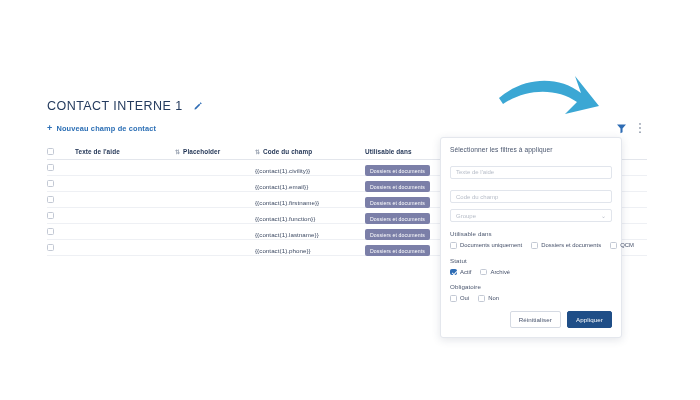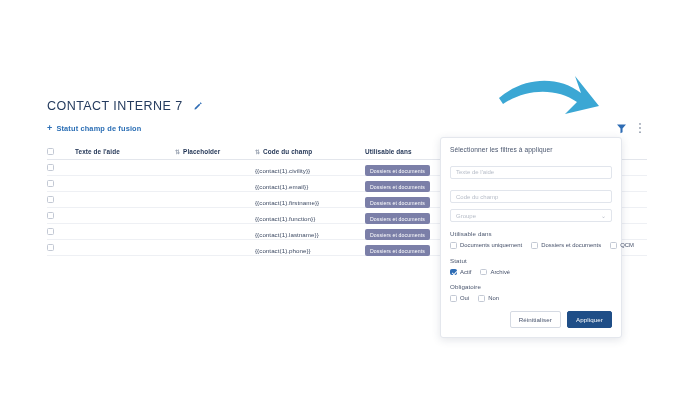--- a/index.html
+++ b/index.html
@@ -132,29 +132,29 @@
   }
   .btn-reset { background: #fff; border: 1px solid #d5dae3; color: #44506a; }
   .btn-apply { background: #1f4e87; border: 1px solid #1f4e87; color: #fff; }
 </style>
 </head>
 <body>
 
 <div id="app">
 
   <div class="title-row">
-    <div class="page-title">CONTACT INTERNE 7</div>
+    <div class="page-title">CONTACT INTERNE 1</div>
     <svg class="pencil-icon" width="11" height="11" viewBox="0 0 16 16">
       <path d="M12.5 1.8l1.7 1.7-1.3 1.3-1.7-1.7 1.3-1.3zM10.4 3.9l1.7 1.7-6.3 6.3-2.2.5.5-2.2 6.3-6.3z" fill="#2e6cb4"></path>
     </svg>
   </div>
 
   <div class="new-field">
     <span class="plus-icon">+</span>
-    <span>Statut champ de fusion</span>
+    <span>Nouveau champ de contact</span>
   </div>
 
   <div class="toolbar">
     <svg class="funnel-icon" width="11" height="11" viewBox="0 0 16 16">
       <path d="M1.5 2h13l-5 6v5.5l-3 1.5V8z" fill="#2e6cb4"></path>
     </svg>
     <svg class="kebab-icon" width="4" height="12" viewBox="0 0 4 16">
       <circle cx="2" cy="2.5" r="1.3" fill="#9aa3b2"></circle>
       <circle cx="2" cy="8" r="1.3" fill="#9aa3b2"></circle>
       <circle cx="2" cy="13.5" r="1.3" fill="#9aa3b2"></circle>

